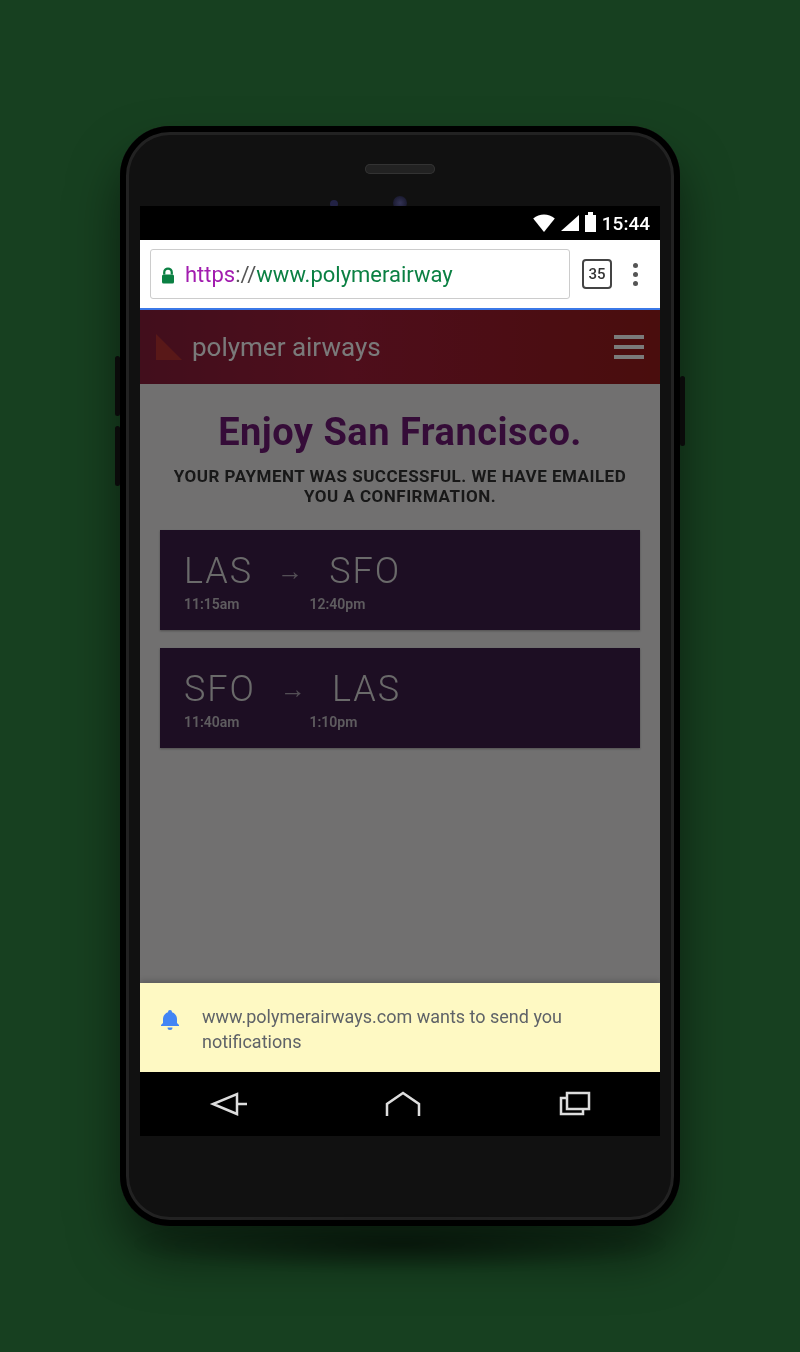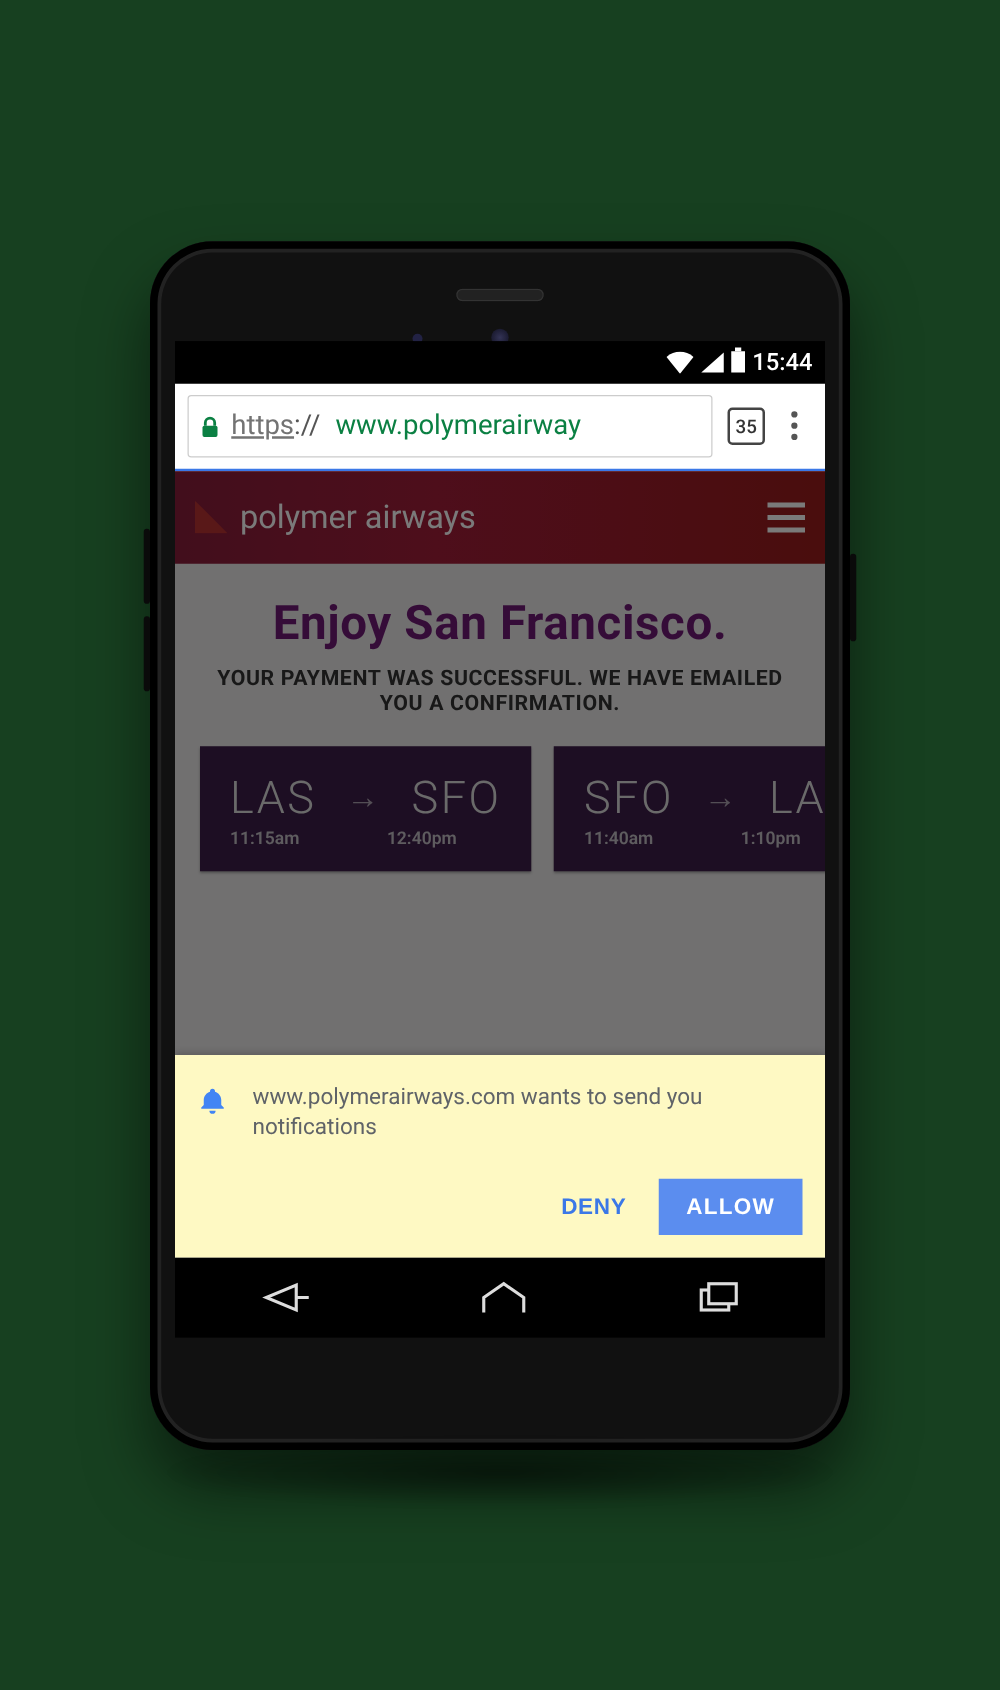--- a/index.html
+++ b/index.html
@@ -6,21 +6,21 @@
   body {
     background: #1a3a1a;
     background: linear-gradient(135deg, #0d2810, #1f4424);
     background: #174020;
     font-family: Roboto, "Helvetica Neue", Arial, sans-serif;
     width: 800px; height: 1352px;
     display: flex; align-items: center; justify-content: center;
     overflow: hidden;
   }
   .phone {
-    width: 560px; height: 967px;
+    width: 560px; height: 1100px;
     background: #111;
     border-radius: 50px;
     padding: 80px 20px 90px 20px;
     box-shadow: 0 30px 50px rgba(0,0,0,.5), inset 0 0 0 6px #000, inset 0 0 0 9px #222;
     position: relative;
   }
   .speaker {
     position: absolute; top: 38px; left: 50%; transform: translateX(-50%);
     width: 70px; height: 10px; background: #222; border-radius: 5px;
     box-shadow: inset 0 0 0 1px #333;
@@ -64,22 +64,22 @@
     border-bottom: 2px solid #3b78e7;
   }
   .urlbox {
     flex:1; height: 50px; border:1px solid #ccc; border-radius:3px;
     display:flex; align-items:center; padding:0 8px; color:#333; font-size:22px;
     overflow:hidden; white-space:nowrap;
   }
   .urlbox .lock {
     width:18px; height:18px; margin-right:8px; flex:none;
   }
-  .urlbox .scheme { color:#737373;text-decoration:underline; }
-  .urlbox .host { color:#0b8043;margin-left:12px; }
+  .urlbox .scheme { color:#a21caf; }
+  .urlbox .host { color:#0b8043; }
   .urlbox .rest { color:#555; }
   .tabcount {
     width:30px; height:30px; border:2px solid #444; border-radius:4px;
     display:flex; align-items:center; justify-content:center; font-size:15px;
     margin-left:12px; color:#333; font-weight:500;
   }
   .kebab { width:30px; display:flex; flex-direction:column; align-items:center; gap:4px; margin-left:8px;}
   .kebab span{width:5px;height:5px;background:#555;border-radius:50%;}
   
   .page {
@@ -95,21 +95,21 @@
     background: linear-gradient(135deg,#ff5c5c 50%, transparent 50%);
     transform: none;
     clip-path: polygon(0 0, 100% 100%, 0 100%);
     background:#b33;
   }
   .appbar .ham { margin-left:auto; display:flex; flex-direction:column; gap:6px;}
   .appbar .ham span{ width:30px; height:4px; background:#fff;}
   .hero { text-align:center; padding: 26px 20px 10px; color:#444;}
   .hero h1 { font-size:38px; font-weight:700; color:#701a75; letter-spacing:0.5px;}
   .hero p { font-size:17px; font-weight:700; color:#333; margin-top:12px; letter-spacing:0.5px;}
-  .cards { padding: 14px 20px; display:flex; flex-direction:row; gap:18px;}
+  .cards { padding: 14px 20px; display:flex; flex-direction:column; gap:18px;}
   .card {
     background:#3e1e4a; color:#ddd; padding:20px 24px 18px;
     box-shadow: 0 1px 2px rgba(0,0,0,.3);
   }
   .card .row { display:flex; align-items:center; gap:24px; font-size:36px; font-weight:300; letter-spacing:2px;}
   .card .row .arrow { font-size:26px; opacity:.7;}
   .card .times { display:flex; gap:70px; font-size:14px; margin-top:4px; font-weight:600; opacity:.85;}
   
   .dim { position:absolute; inset:0; background:rgba(0,0,0,.52);}
   
@@ -230,24 +230,20 @@
 
       <div class="prompt">
         <div class="row1">
           <span class="bell">
             <svg width="24" height="26" viewBox="0 0 24 24">
                 <path fill="#4285f4" d="M12 2a2 2 0 0 1 2 2v.3c2.9.9 5 3.6 5 6.7v4l2 2v1H3v-1l2-2v-4c0-3.1 2.1-5.8 5-6.7V4a2 2 0 0 1 2-2zm0 20a2.5 2.5 0 0 0 2.5-2.5h-5A2.5 2.5 0 0 0 12 22z"></path>
               </svg>
           </span>
           <div class="msg">www.polymerairways.com wants to send you notifications</div>
         </div>
-        <div class="actions">
-          <button class="btn-deny">DENY</button>
-          <button class="btn-allow">ALLOW</button>
-        </div>
       </div>
     </div>
 
     <div class="navbar">
       <span>
         <svg width="42" height="28" viewBox="0 0 42 28">
             <path fill="none" stroke="#ddd" stroke-width="2.5" d="M30 4 30 24 6 14 Z M30 14 H40"></path>
           </svg>
       </span>
       <span>

